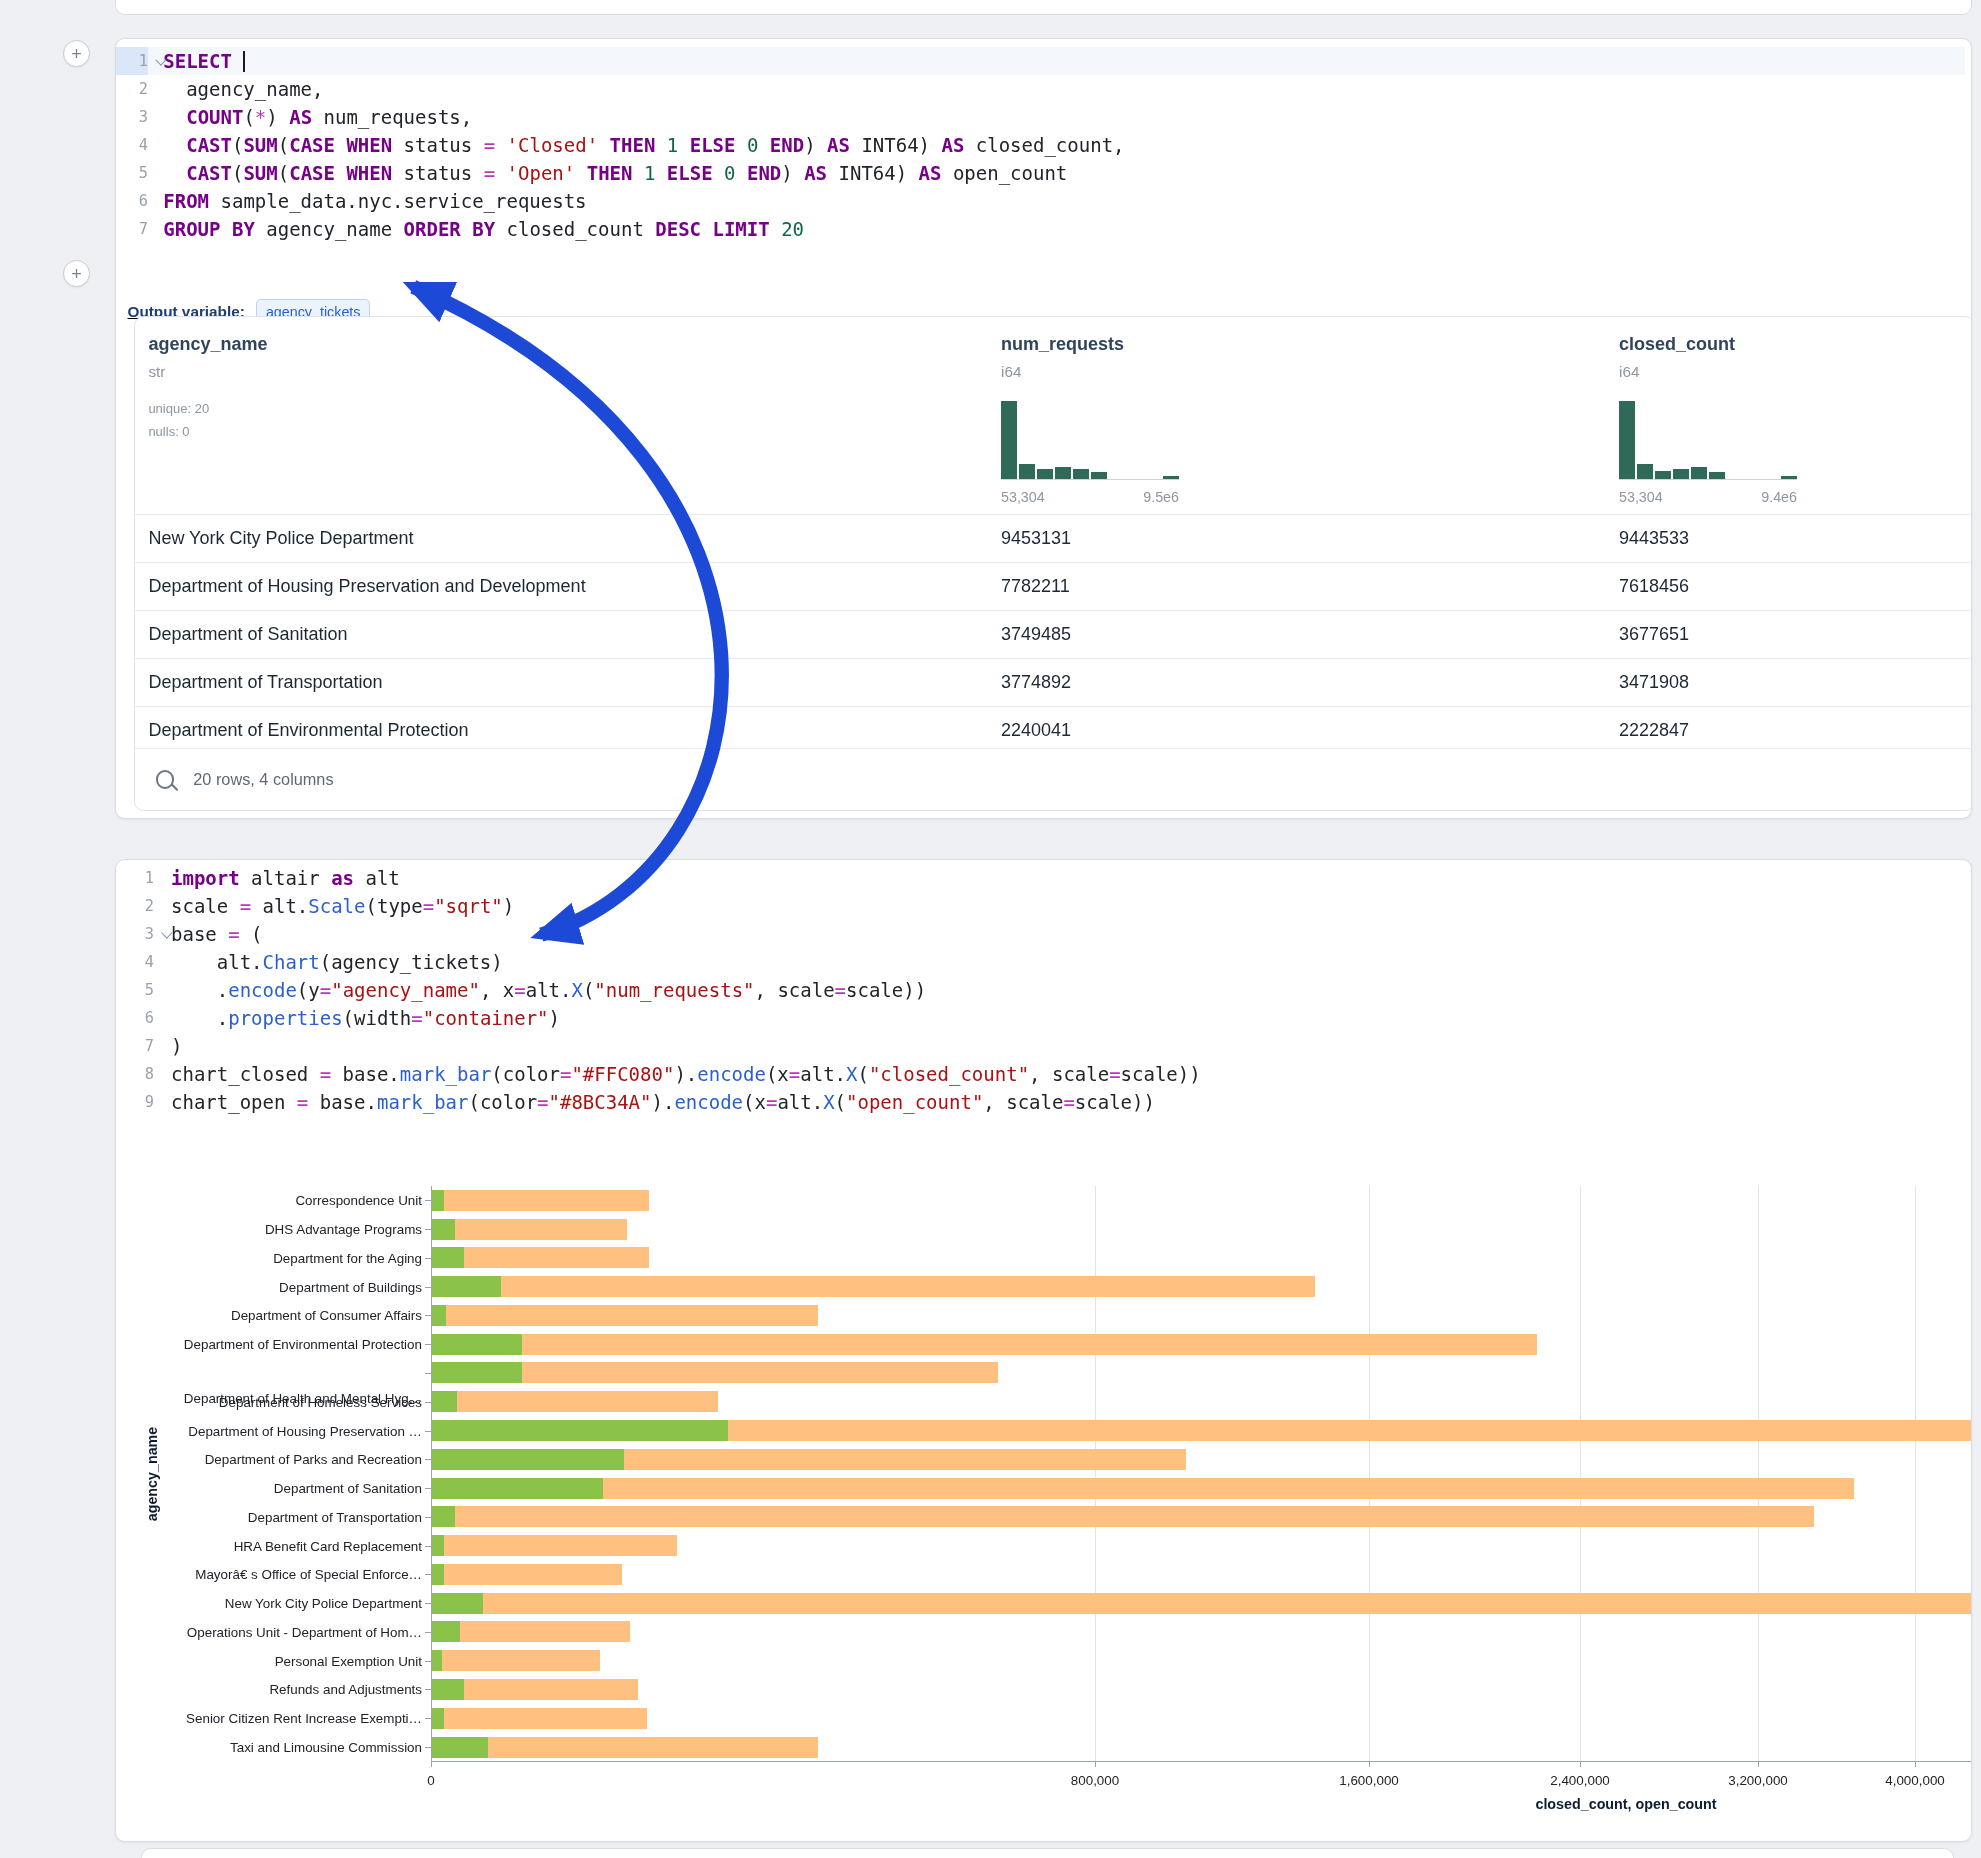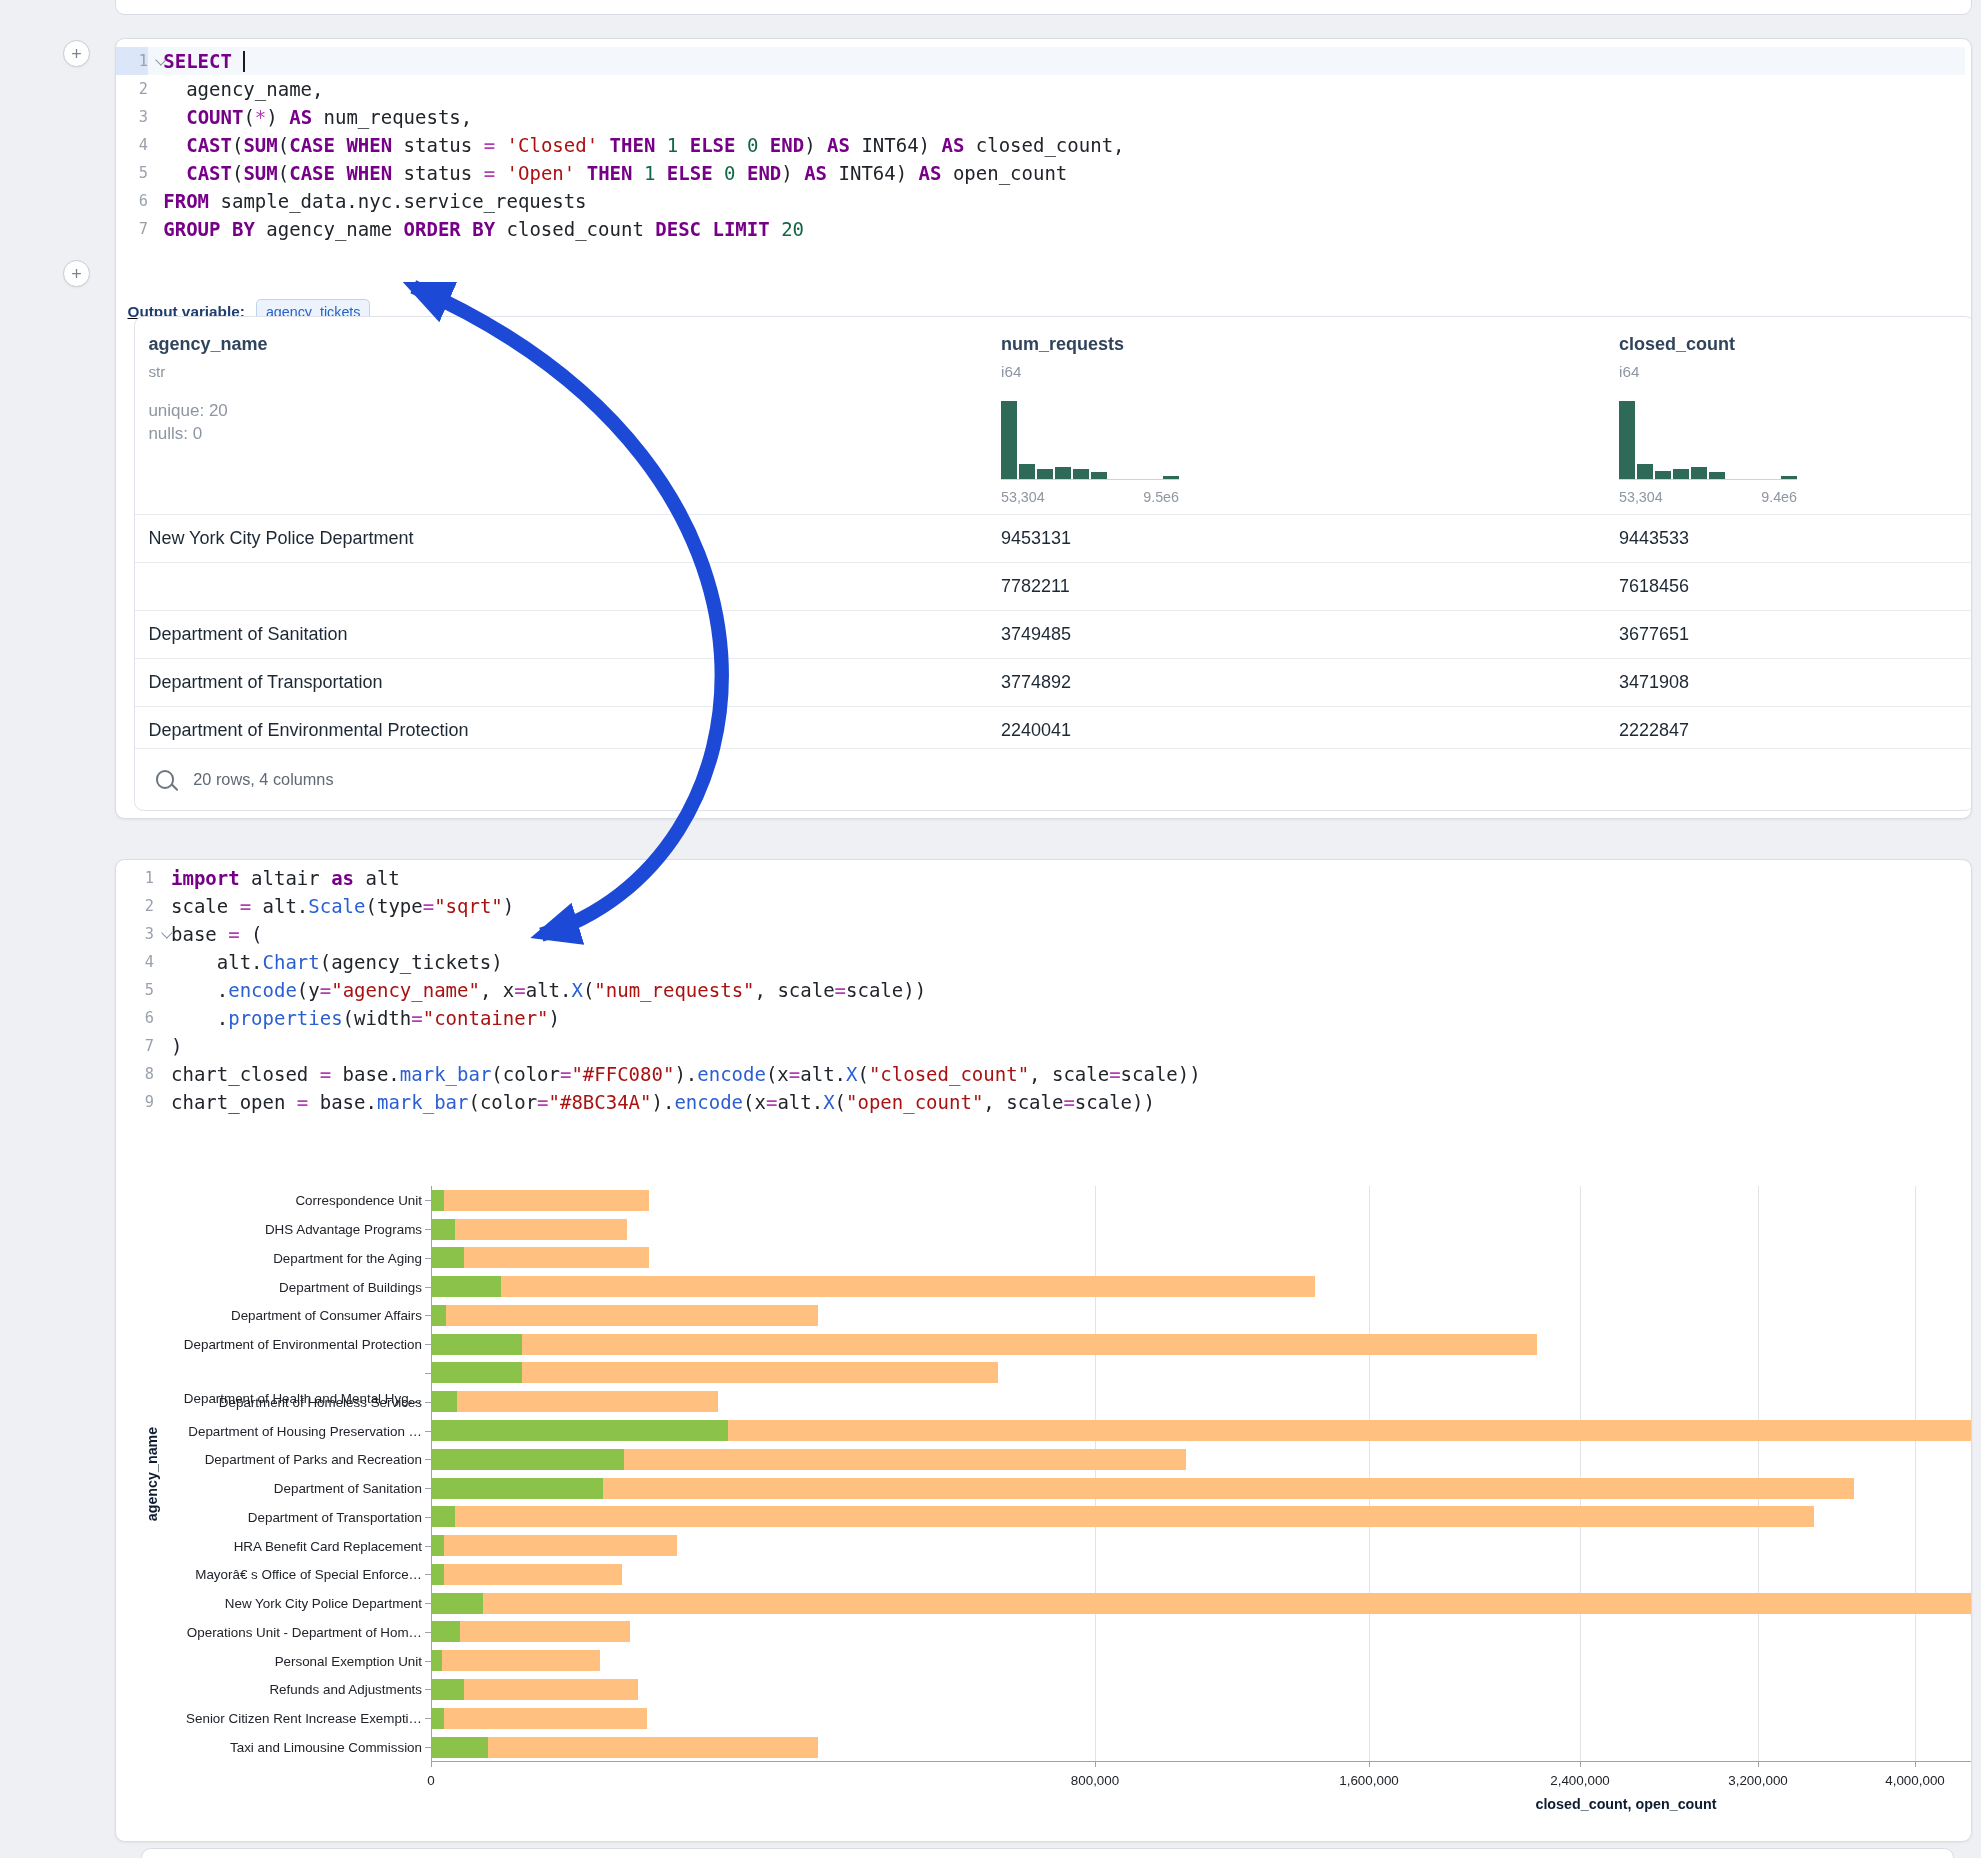--- a/index.html
+++ b/index.html
@@ -50,21 +50,21 @@
   
   .table-box{position:absolute;top:277px;left:18px;width:1839px;height:493px;border:1px solid #dfe3e9;
     border-radius:9.6px;background:#fff;overflow:hidden;}
   .t-header{position:relative;height:197px;}
   .th{position:absolute;top:0;height:197px;}
   .col-agency{left:13.4px;width:401px;}
   .col-num{left:866px;width:178px;}
   .col-closed{left:1484px;width:178px;}
   .th-name{padding-top:17px;font-size:18px;font-weight:bold;color:#30455c;}
   .th-type{margin-top:7.6px;font-size:15.3px;color:#8d96a1;}
-  .th-meta{position:absolute;top:84px;font-size:17px;color:#8d96a1;}
+  .th-meta{position:absolute;top:84px;font-size:13px;color:#8d96a1;}
   .th-meta.m2{top:107px;}
   .hist{position:absolute;top:82px;left:0;width:178px;height:80px;display:flex;align-items:flex-end;gap:1.9px;
     border-bottom:1px solid #cdd4dc;}
   .hist i{flex:1;background:#2f6a58;display:block;}
   .hist-min{position:absolute;top:172px;left:0;font-size:14.3px;color:#8d96a1;}
   .hist-max{position:absolute;top:172px;right:0;font-size:14.3px;color:#8d96a1;}
   .t-row{position:relative;height:47px;border-top:1px solid #e8ebef;}
   .t-row span{position:absolute;top:0;line-height:47px;font-size:18px;color:#1d2835;white-space:nowrap;}
   .t-footer{position:absolute;left:0;right:0;bottom:0;height:61px;border-top:1px solid #e8ebef;
     display:flex;align-items:center;padding-left:21px;gap:19px;}
@@ -185,20 +185,21 @@
           <div class="hist-max">9.4e6</div>
         </div>
       </div>
       <div id="t-rows">
           <div class="t-row">
             <span style="left: 13.4px;">New York City Police Department</span>
             <span style="left: 866px;">9453131</span>
             <span style="left: 1484px;">9443533</span>
           </div>
           <div class="t-row">
+            <span style="left: 13.4px;">Department of Housing Preservation and Development</span>
             <span style="left: 866px;">7782211</span>
             <span style="left: 1484px;">7618456</span>
           </div>
           <div class="t-row">
             <span style="left: 13.4px;">Department of Sanitation</span>
             <span style="left: 866px;">3749485</span>
             <span style="left: 1484px;">3677651</span>
           </div>
           <div class="t-row">
             <span style="left: 13.4px;">Department of Transportation</span>

